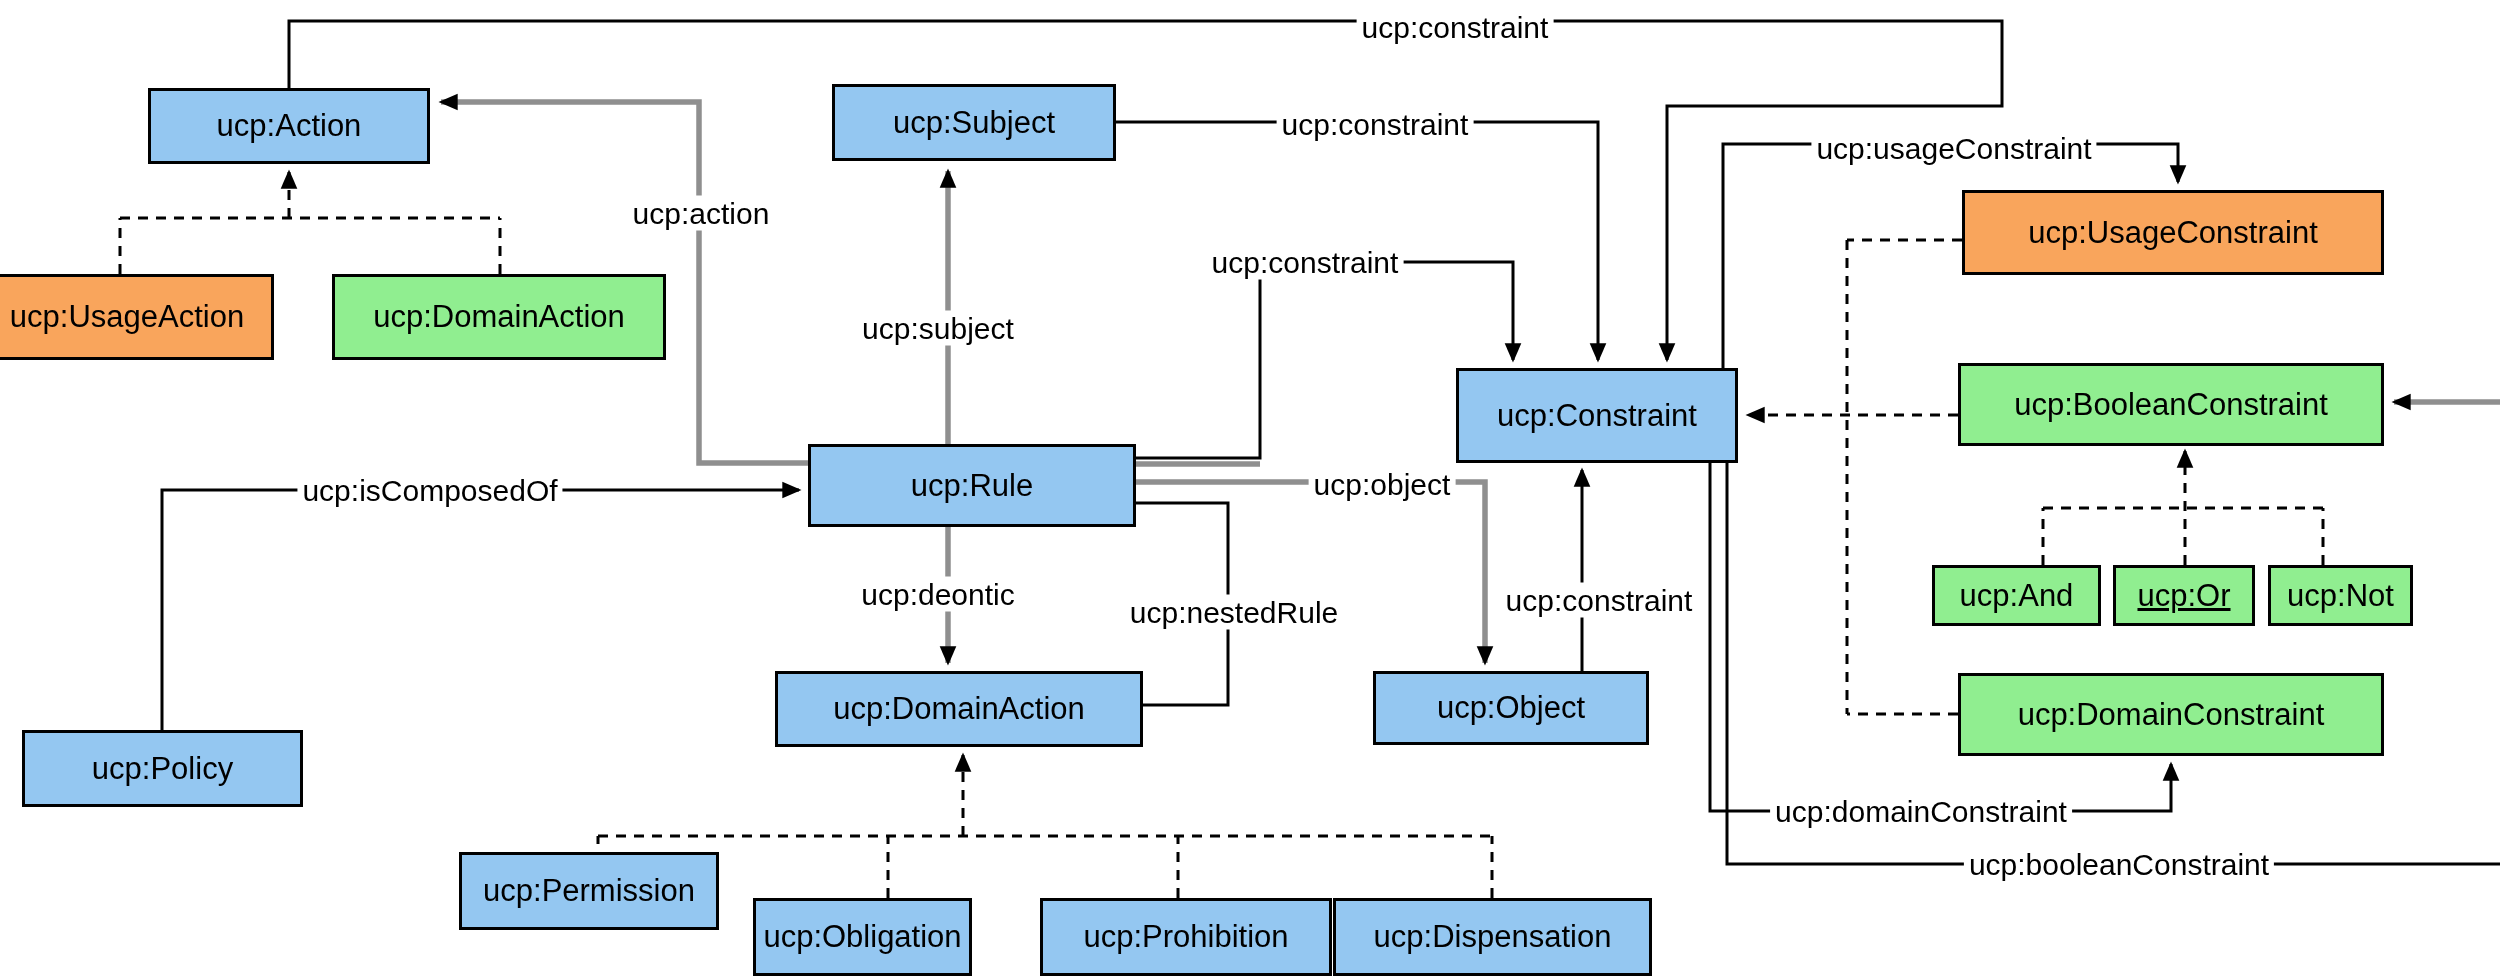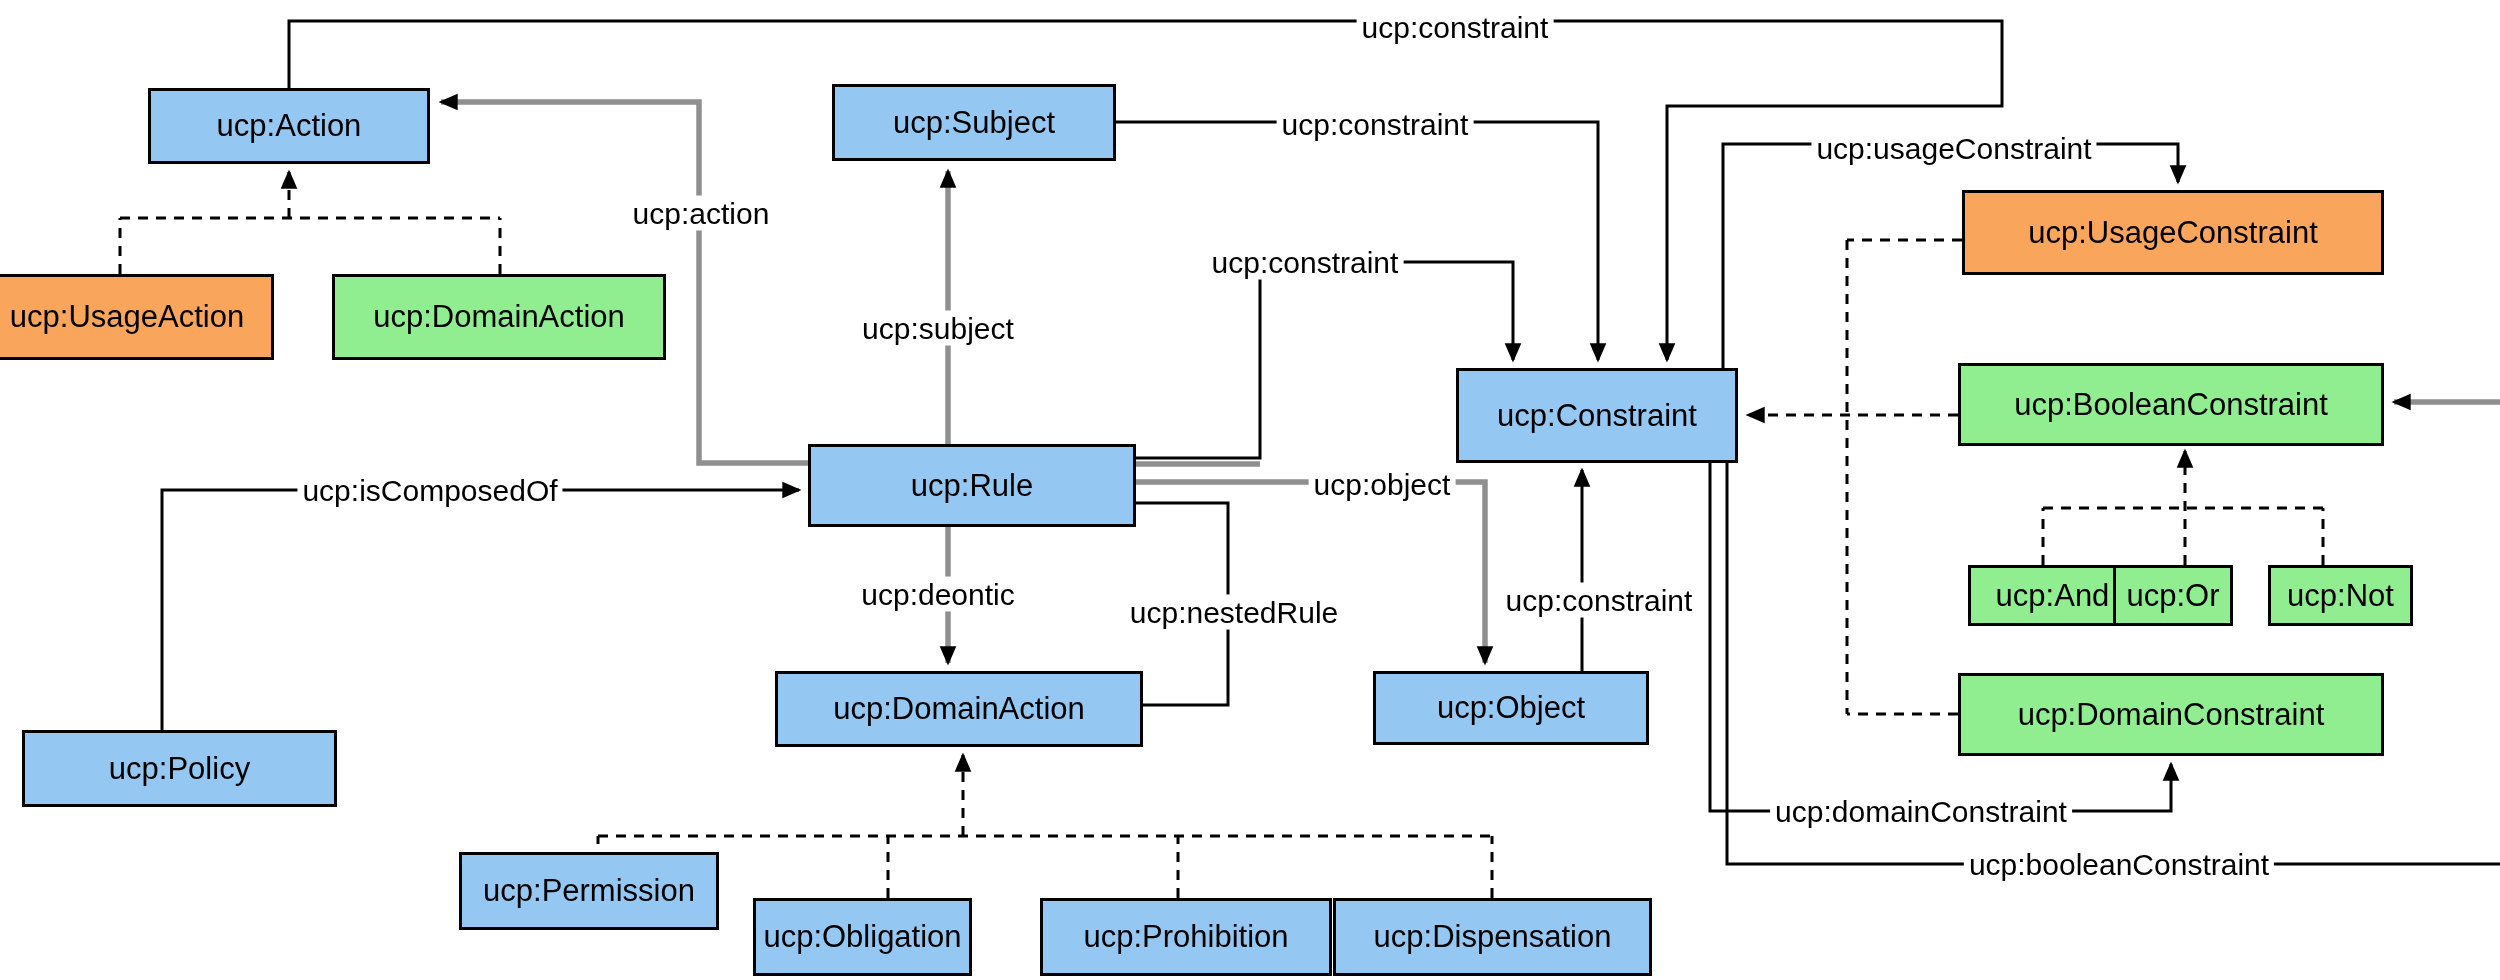--- a/index.html
+++ b/index.html
@@ -85,32 +85,32 @@
       <path d="M2043 508 H2323"></path>
       <path d="M2185 565 V451" marker-end="url(#arr)"></path>
     </g>
   </svg>
 
 <div class="node c-blue" style="left: 148px; top: 88px; width: 282px; height: 76px;">ucp:Action</div>
     <div class="node c-blue" style="left: 832px; top: 84px; width: 284px; height: 77px;">ucp:Subject</div>
     <div class="node c-orange" style="left: -20px; top: 274px; width: 294px; height: 86px;">ucp:UsageAction</div>
     <div class="node c-green" style="left: 332px; top: 274px; width: 334px; height: 86px;">ucp:DomainAction</div>
     <div class="node c-blue" style="left: 808px; top: 444px; width: 328px; height: 83px;">ucp:Rule</div>
-    <div class="node c-blue" style="left: 22px; top: 730px; width: 315px; height: 77px;">ucp:Policy</div>
+    <div class="node c-blue" style="left: 22px; top: 730px; width: 281px; height: 77px;">ucp:Policy</div>
     <div class="node c-blue" style="left: 775px; top: 671px; width: 368px; height: 76px;">ucp:DomainAction</div>
     <div class="node c-blue" style="left: 459px; top: 852px; width: 260px; height: 78px;">ucp:Permission</div>
     <div class="node c-blue" style="left: 753px; top: 898px; width: 219px; height: 78px;">ucp:Obligation</div>
     <div class="node c-blue" style="left: 1040px; top: 898px; width: 292px; height: 78px;">ucp:Prohibition</div>
     <div class="node c-blue" style="left: 1333px; top: 898px; width: 319px; height: 78px;">ucp:Dispensation</div>
     <div class="node c-blue" style="left: 1456px; top: 368px; width: 282px; height: 95px;">ucp:Constraint</div>
     <div class="node c-blue" style="left: 1373px; top: 671px; width: 276px; height: 74px;">ucp:Object</div>
     <div class="node c-orange" style="left: 1962px; top: 190px; width: 422px; height: 85px;">ucp:UsageConstraint</div>
     <div class="node c-green" style="left: 1958px; top: 363px; width: 426px; height: 83px;">ucp:BooleanConstraint</div>
-    <div class="node c-green" style="left: 1932px; top: 565px; width: 169px; height: 61px; margin-left: 36px;">ucp:And</div>
-    <div class="node c-green" style="left: 2113px; top: 565px; width: 120px; height: 61px;">ucp:Or</div>
+    <div class="node c-green" style="left: 1932px; top: 565px; width: 169px; height: 61px;">ucp:And</div>
+    <div class="node c-green" style="left: 2113px; top: 565px; width: 142px; height: 61px; text-decoration: underline;">ucp:Or</div>
     <div class="node c-green" style="left: 2268px; top: 565px; width: 145px; height: 61px;">ucp:Not</div>
     <div class="node c-green" style="left: 1958px; top: 673px; width: 426px; height: 83px;">ucp:DomainConstraint</div>
     <span class="edge-label" style="left: 1455px; top: 27px;">ucp:constraint</span>
     <span class="edge-label" style="left: 1375px; top: 124px;">ucp:constraint</span>
     <span class="edge-label" style="left: 1954px; top: 148px;">ucp:usageConstraint</span>
     <span class="edge-label" style="left: 701px; top: 213px;">ucp:action</span>
     <span class="edge-label" style="left: 1305px; top: 262px;">ucp:constraint</span>
     <span class="edge-label" style="left: 938px; top: 328px;">ucp:subject</span>
     <span class="edge-label" style="left: 430px; top: 490px;">ucp:isComposedOf</span>
     <span class="edge-label" style="left: 1382px; top: 484px;">ucp:object</span>

